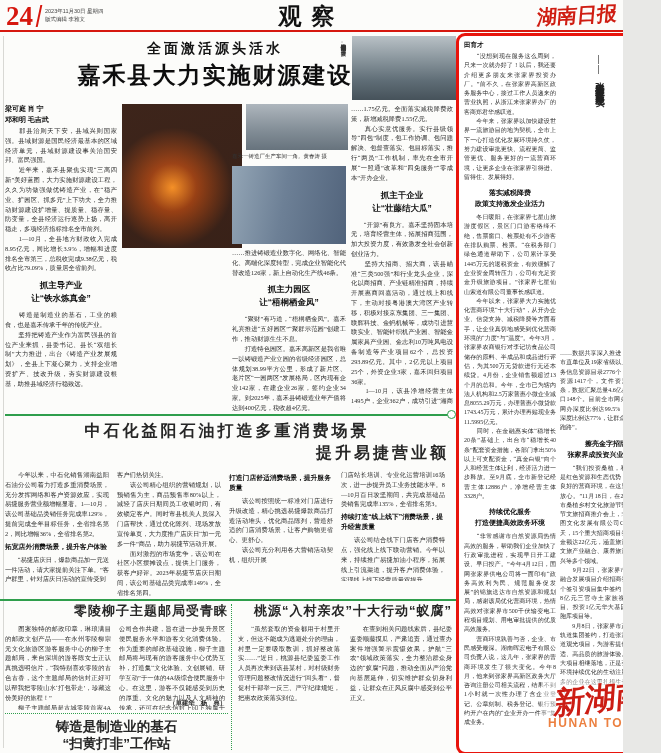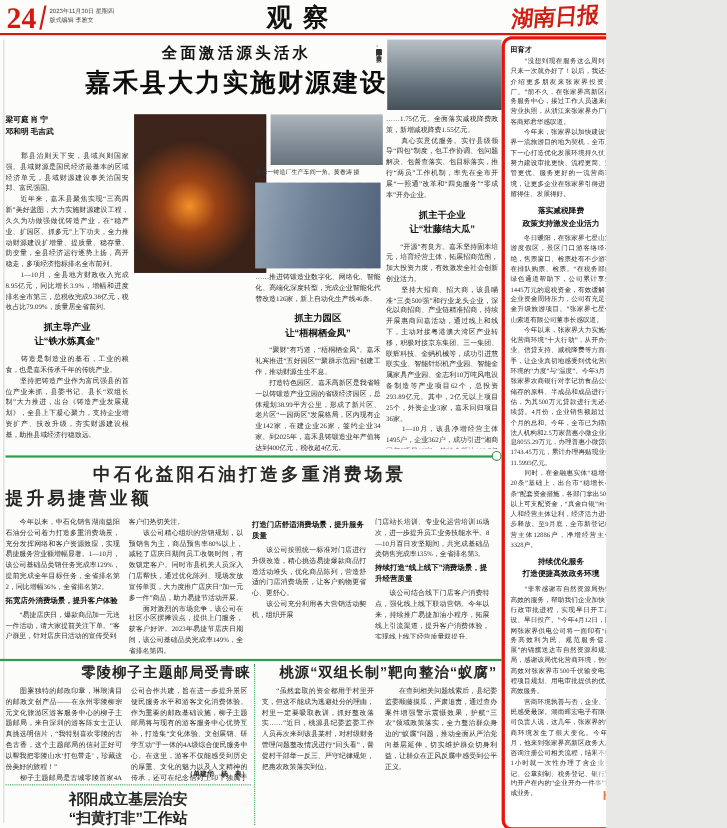--- a/index.html
+++ b/index.html
@@ -1,16 +1,16 @@
 <!DOCTYPE html>
 <html><head>
 <meta charset="utf-8">
 <style>
   html,body{margin:0;padding:0;background:#e8e8e6;}
-  .page{position:relative;width:551px;height:753px;background:#fcfcfa;overflow:hidden;
+  .page{position:relative;width:623px;height:753px;background:#fcfcfa;overflow:hidden;
         font-family:"Liberation Serif","DejaVu Serif",serif;color:#262626;}
   .abs{position:absolute;}
   
   .pageno{left:6px;top:1px;font-size:27px;font-weight:bold;color:#d6180f;font-family:"Liberation Serif",serif;}
   .pageno-rule{left:38px;top:5px;width:1.5px;height:22px;background:#d6180f;transform:skewX(-12deg);}
   .dateline{left:45px;top:7px;font-size:5.5px;line-height:8px;color:#444;font-family:"Liberation Sans",sans-serif;}
   .section-title{left:50%;top:1px;transform:translateX(-50%);font-size:23px;font-weight:bold;letter-spacing:10px;color:#111;}
   .masthead{right:6px;top:2px;font-size:20px;font-weight:bold;color:#cf1d12;transform:rotate(-3deg) skewX(-8deg);
             font-family:"DejaVu Serif",serif;}
   .red-rule{left:0;top:30px;width:661px;height:2px;background:#d6180f;}
@@ -21,41 +21,41 @@
            font-family:"Liberation Sans","DejaVu Sans",sans-serif;}
   .caption{font-size:5.5px;color:#333;overflow:hidden;}
   
   .kicker{left:95px;top:40px;width:240px;text-align:center;font-size:14px;font-weight:bold;letter-spacing:3px;color:#141414;}
   .main-headline{left:35px;top:60px;width:360px;text-align:center;font-size:23px;font-weight:bold;letter-spacing:2px;
                  font-family:"Liberation Sans","DejaVu Sans",sans-serif;color:#0d0d0d;}
   .photoB{left:352px;top:36px;width:104px;height:64px;
           background:linear-gradient(180deg,#b9c1c6 0%,#8b979e 35%,#5f6d76 70%,#46525a 100%);}
   .vcapB{left:327px;top:40px;width:22px;height:62px;writing-mode:vertical-rl;font-size:5.5px;line-height:10px;color:#333;overflow:hidden;}
   .colmain{width:112px;height:304px;top:104px;}
-  .bylines{font-size:7px;font-weight:bold;line-height:11px;margin-bottom:12px;white-space:pre-line;color:#111;}
+  .bylines{font-size:7px;font-weight:bold;line-height:11px;margin-bottom:0;white-space:pre-line;color:#111;}
   .sub-main{font-size:8.5px;line-height:13px;margin:6px 0 5px 0;}
   .photoA{left:122px;top:104px;width:120px;height:144px;
           background:radial-gradient(circle at 42% 58%,rgba(255,150,40,.95) 0%,rgba(200,80,20,.7) 22%,rgba(60,35,25,.9) 55%),
                      linear-gradient(160deg,#4a342a 0%,#2a1d18 60%,#17100d 100%);}
   .photoD{left:246px;top:104px;width:102px;height:46px;
           background:linear-gradient(180deg,#aeb6bd 0%,#848f98 55%,#67737d 100%);}
   .capMid{left:232px;top:153px;width:114px;height:11px;white-space:nowrap;}
   .photoC{left:232px;top:166px;width:114px;height:78px;
           background:linear-gradient(100deg,#93a5b5 0%,#6d8096 45%,#51637b 100%),
                      repeating-linear-gradient(90deg,rgba(255,255,255,.12) 0 6px,rgba(0,0,0,.12) 6px 12px);}
   
   .greenline1{left:5px;top:414px;width:444px;height:1.5px;background:#2f9e4c;}
   .greenring{left:447px;top:410px;width:7px;height:7px;border:1.5px solid #2f9e4c;border-radius:50%;background:#fff;}
   .greenline2{left:0;top:599px;width:456px;height:1.5px;background:#2f9e4c;}
   .hdot{left:5px;top:713px;width:223px;border-top:1.5px dotted #2f9e4c;}
   .vdot{left:231px;top:604px;width:0;height:146px;border-left:1.5px dotted #2f9e4c;}
   
   .sino-h1{left:5px;top:421px;width:444px;text-align:center;font-size:16px;font-weight:bold;letter-spacing:3px;
            font-family:"Liberation Sans","DejaVu Sans",sans-serif;}
-  .sino-h2{left:5px;top:443px;width:444px;text-align:left;font-size:16px;font-weight:bold;letter-spacing:3px;
+  .sino-h2{left:5px;top:443px;width:444px;text-align:right;font-size:16px;font-weight:bold;letter-spacing:3px;
            font-family:"Liberation Sans","DejaVu Sans",sans-serif;}
   .sinocol{top:470px;width:104px;height:126px;}
   .sub-sino{font-size:6.8px;line-height:10px;text-align:left;margin:3px 0;}
   
   .bot-h{top:602px;text-align:right;font-size:13px;font-weight:bold;letter-spacing:1px;
          font-family:"Liberation Sans","DejaVu Sans",sans-serif;}
   .botcol{top:624px;width:106px;height:86px;}
   .botcolT{top:624px;width:102px;height:126px;}
   .ll-byline{left:140px;top:699px;width:86px;text-align:right;font-size:6.3px;font-weight:bold;}
   .qiyang-h{left:5px;top:718px;width:223px;text-align:center;font-size:13.5px;font-weight:bold;line-height:17px;
@@ -164,26 +164,26 @@
 
   <div class="abs greenline2"></div>
 
   <div class="abs bot-h" style="left:5px;width:223px;">零陵柳子主题邮局受青睐</div>
   <div class="abs botcol flow" style="left:5px;">　　图案独特的邮政印章，琳琅满目的邮政文创产品——在永州零陵柳宗元文化旅游区游客服务中心的柳子主题邮局，来自深圳的游客陈女士正认真挑选明信片，“我特别喜欢零陵的古色古香，这个主题邮局的信封正好可以帮我把零陵山水‘打包带走’，珍藏这份美好的旅程！”
 　　柳子主题邮局是古城零陵首家4A级景区主题邮局，由永州市水云潇湘文化旅游发展有限公司和零陵区邮政分</div>
   <div class="abs botcol flow" style="left:119px;">公司合作共建，旨在进一步提升景区便民服务水平和游客文化消费体验。作为重要的邮政基础设施，柳子主题邮局将与现有的游客服务中心优势互补，打造集“文化体验、文创展销、研学互动”于一体的4A级综合便民服务中心。在这里，游客不仅能感受到历史的厚重、文化的魅力以及人文精神的传承，还可在纪念信封上印下独属于柳子主题邮局的邮戳印记。</div>
   <div class="abs ll-byline">（单建华　杨　典）</div>
 
   <div class="abs hdot"></div>
-  <div class="abs qiyang-h">祁阳成立基层治安
+  <div class="abs qiyang-h">铸造是制造业的基石
 “扫黄打非”工作站</div>
 
   <div class="abs vdot"></div>
 
-  <div class="abs bot-h" style="left:238px;width:214px;">桃源“双组长制”靶向整治“蚁腐”</div>
+  <div class="abs bot-h" style="left:238px;width:214px;">桃源“入村亲农”十大行动“蚁腐”</div>
   <div class="abs botcolT flow" style="left:238px;">　　“虽然套取的资金都用于村里开支，但这不能成为逃避处分的理由，村里一定要吸取教训，抓好整改落实……”近日，桃源县纪委监委工作人员再次来到该县某村，对村级财务管理问题整改情况进行“回头看”，督促村干部举一反三、严守纪律规矩，把惠农政策落实到位。</div>
   <div class="abs botcolT flow" style="left:350px;">　　在查到相关问题线索后，县纪委监委顺藤摸瓜，严肃追责，通过查办案件增强警示震慑效果，护航“三农”领域政策落实，全力整治群众身边的“蚁腐”问题，推动全面从严治党向基层延伸，切实维护群众切身利益，让群众在正风反腐中感受到公平正义。</div>
 
   <div class="abs feature"></div>
 
   <div class="abs featL">
     <div class="feat-byline">田育才</div>
     <div class="featflow">　　“没想到现在服务这么周到，只来一次就办好了！以后，我还要介绍更多朋友来张家界投资办厂。”前不久，在张家界高新区政务服务中心，接过工作人员递来的营业执照，从浙江来张家界办厂的客商郑君华感叹道。
 　　今年来，张家界以加快建设世界一流旅游目的地为契机，全市上下一心打造优化发展环境持久仗，努力建设审批更快、流程更简、监管更优、服务更好的一流营商环境，让更多企业在张家界引得进、留得住、发展得好。</div>
     <div class="subhead sub-feat">落实减税降费

